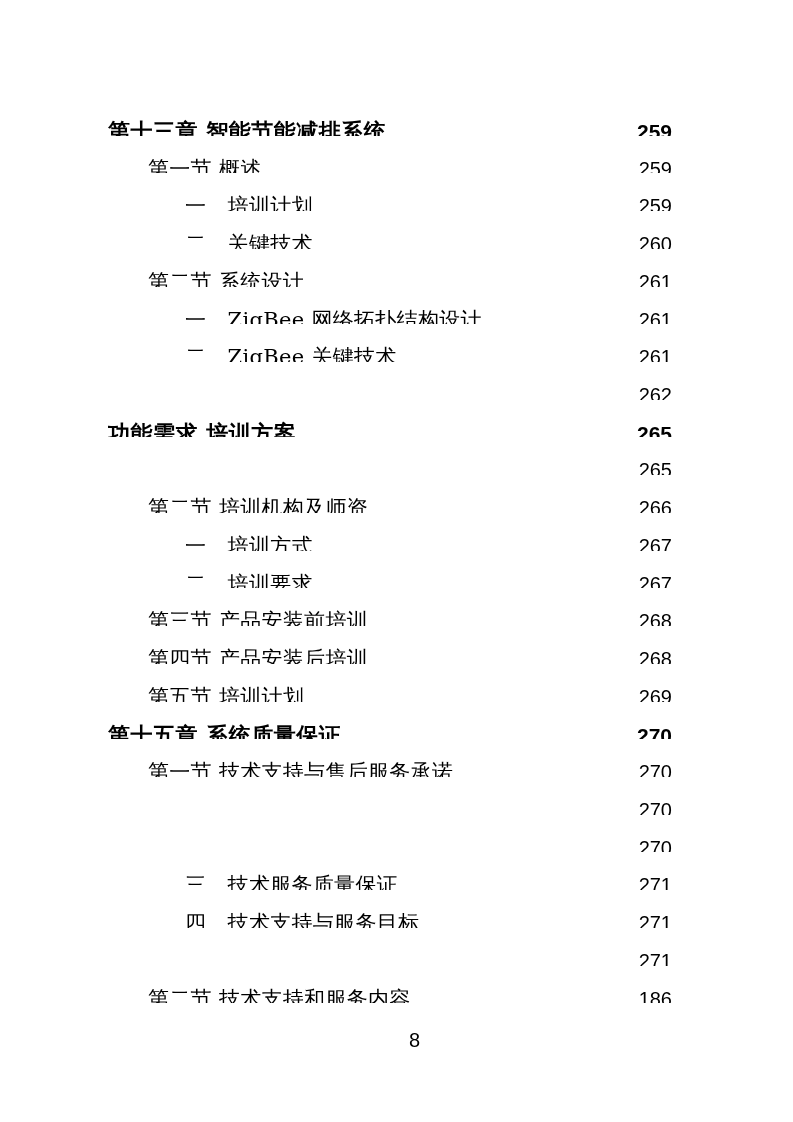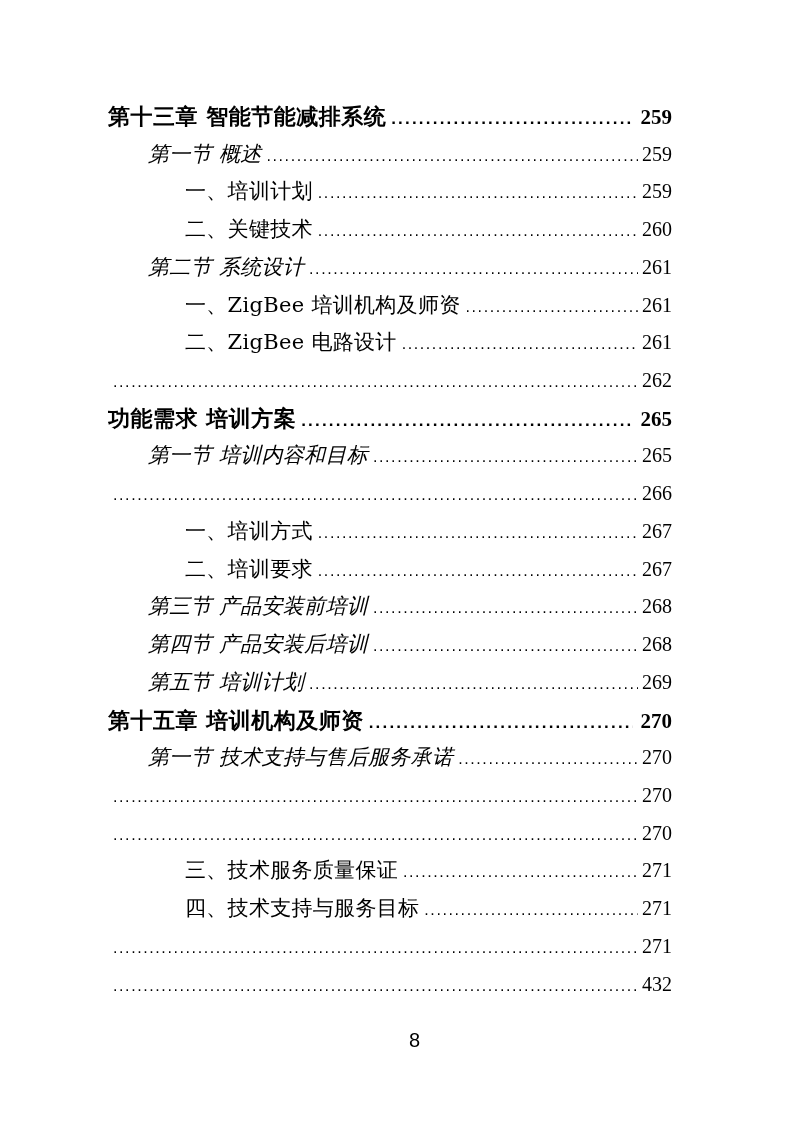--- a/index.html
+++ b/index.html
@@ -33,21 +33,21 @@
     line-height: 37.72px;
     white-space: nowrap;
     overflow: hidden;
   }
   .toc-title {
     font-size: 21px;
     letter-spacing: 0.3px;
     flex: 0 0 auto;
   }
   
-  .toc-row.level-1 .toc-title { padding-left: 40px; font-style: italic; }
+  .toc-row.level-1 .toc-title { padding-left: 40px; }
   .toc-row.level-2 .toc-title { padding-left: 77px; }
   
   .toc-row.chapter .toc-title {
     font-family: "DejaVu Sans", "Liberation Sans", sans-serif;
     font-weight: 700;
     font-size: 22px;
     letter-spacing: 0.5px;
   }
   
   .leader {
@@ -66,23 +66,24 @@
   .toc-row.chapter .leader {
     margin-right: 8px;
   }
   .toc-row.chapter .leader::after {
     font-weight: 700;
     font-size: 17px;
     letter-spacing: 2.2px;
   }
   .toc-page {
     flex: 0 0 auto;
-    font-family: Liberation Serif, serif;
+    font-family: Liberation Sans, sans-serif;
     font-size: 20px;
     text-align: right;
+    margin-top: 15px;
   }
   .toc-row.chapter .toc-page {
     font-weight: 700;
     font-size: 21px;
   }
   .footer {
     position: absolute;
     top: 1028px;
     left: 0;
     width: 100%;
@@ -121,44 +122,44 @@
         <span class="toc-title">二、关键技术</span>
         <span class="leader"></span>
         <span class="toc-page">260</span>
       </div>
       <div class="toc-row level-1">
         <span class="toc-title">第二节 系统设计</span>
         <span class="leader"></span>
         <span class="toc-page">261</span>
       </div>
       <div class="toc-row level-2">
-        <span class="toc-title">一、ZigBee 培训机构及师资</span>
+        <span class="toc-title">一、ZigBee 网络拓扑结构设计</span>
         <span class="leader"></span>
         <span class="toc-page">261</span>
       </div>
       <div class="toc-row level-2">
-        <span class="toc-title">二、ZigBee 电路设计</span>
+        <span class="toc-title">二、ZigBee 关键技术</span>
         <span class="leader"></span>
         <span class="toc-page">261</span>
       </div>
       <div class="toc-row level-2">
         <span class="leader"></span>
         <span class="toc-page">262</span>
       </div>
       <div class="toc-row level-0 chapter">
         <span class="toc-title">功能需求 培训方案</span>
         <span class="leader"></span>
         <span class="toc-page">265</span>
       </div>
       <div class="toc-row level-1">
-        <span class="toc-title">第一节 培训内容和目标</span>
         <span class="leader"></span>
         <span class="toc-page">265</span>
       </div>
       <div class="toc-row level-1">
+        <span class="toc-title">第二节 培训机构及师资</span>
         <span class="leader"></span>
         <span class="toc-page">266</span>
       </div>
       <div class="toc-row level-2">
         <span class="toc-title">一、培训方式</span>
         <span class="leader"></span>
         <span class="toc-page">267</span>
       </div>
       <div class="toc-row level-2">
         <span class="toc-title">二、培训要求</span>
@@ -174,21 +175,21 @@
         <span class="toc-title">第四节 产品安装后培训</span>
         <span class="leader"></span>
         <span class="toc-page">268</span>
       </div>
       <div class="toc-row level-1">
         <span class="toc-title">第五节 培训计划</span>
         <span class="leader"></span>
         <span class="toc-page">269</span>
       </div>
       <div class="toc-row level-0 chapter">
-        <span class="toc-title">第十五章 培训机构及师资</span>
+        <span class="toc-title">第十五章 系统质量保证</span>
         <span class="leader"></span>
         <span class="toc-page">270</span>
       </div>
       <div class="toc-row level-1">
         <span class="toc-title">第一节 技术支持与售后服务承诺</span>
         <span class="leader"></span>
         <span class="toc-page">270</span>
       </div>
       <div class="toc-row level-2">
         <span class="leader"></span>
@@ -206,22 +207,23 @@
       <div class="toc-row level-2">
         <span class="toc-title">四、技术支持与服务目标</span>
         <span class="leader"></span>
         <span class="toc-page">271</span>
       </div>
       <div class="toc-row level-2">
         <span class="leader"></span>
         <span class="toc-page">271</span>
       </div>
       <div class="toc-row level-1">
-        <span class="leader"></span>
-        <span class="toc-page">432</span>
+        <span class="toc-title">第二节 技术支持和服务内容</span>
+        <span class="leader"></span>
+        <span class="toc-page">186</span>
       </div>
   </div>
 
   <div class="footer">
     <span class="footer-num">8</span>
   </div>
 
 </div>
 
 </body></html>

